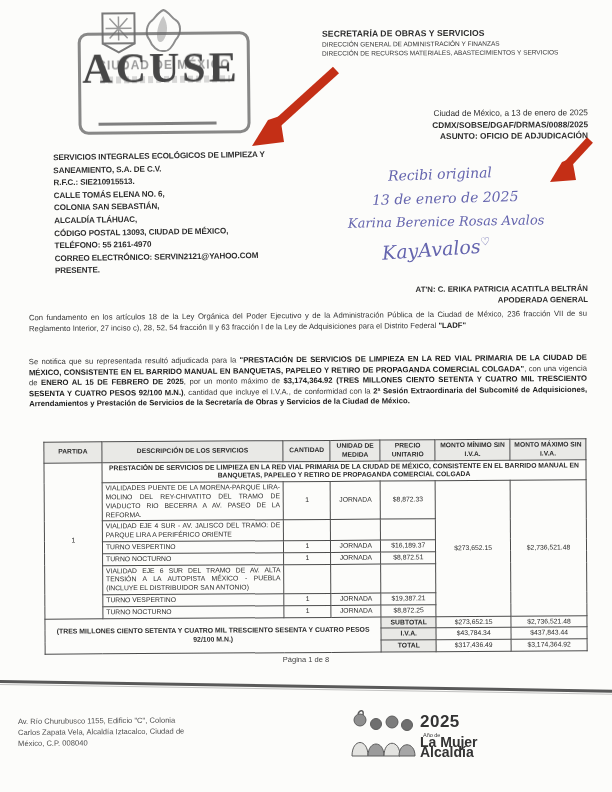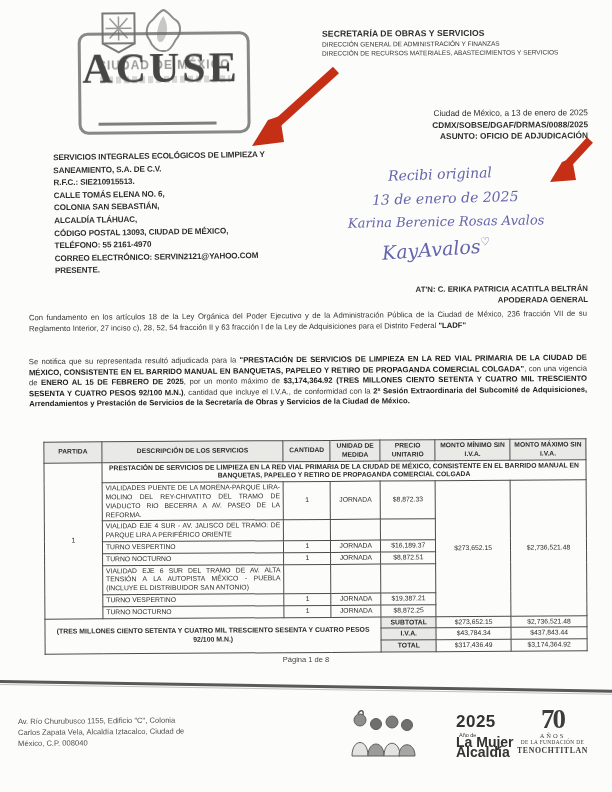--- a/index.html
+++ b/index.html
@@ -72,21 +72,21 @@
   
   #artifact{left:-4px;top:680px;width:620px;height:3px;background:#3c3c3c;
             transform:rotate(.9deg);transform-origin:left center;border-radius:2px;opacity:.85;}
   #artifact2{left:-4px;top:684px;width:620px;height:1px;background:#8a8a8a;
              transform:rotate(.9deg);transform-origin:left center;opacity:.5;}
 
   
   #faddr{left:18px;top:716px;width:230px;font-size:7.6px;line-height:10.8px;color:#4f4f4f;
          transform:rotate(-.5deg);}
   #women{left:350px;top:706px;}
-  #yr{left:420px;top:712px;width:70px;color:#333;margin-left:36px;}
+  #yr{left:420px;top:712px;width:70px;color:#333;}
   #yr .y{font-size:17px;font-weight:bold;letter-spacing:.5px;}
   #yr .ys{font-size:5.5px;margin-left:3px;line-height:6px;}
   #yr .yl{font-size:14px;font-weight:bold;line-height:9.5px;}
   #anniv{left:505px;top:706px;width:95px;text-align:center;color:#3d3d3d;
          font-family:"Liberation Serif",serif;}
   #anniv .num{font-size:27px;font-weight:bold;line-height:26px;letter-spacing:-2px;}
   #anniv .a1{font-size:6.5px;letter-spacing:2px;}
   #anniv .a2{font-size:5.3px;letter-spacing:.4px;line-height:6.5px;}
   #anniv .a3{font-size:7.8px;font-weight:bold;letter-spacing:.6px;}
 
@@ -279,20 +279,14 @@
     <path d="M8,8 C10,3 14,4 13,9" fill="none" stroke="#5d5d5d" stroke-width="1.5"></path>
   </svg>
 
   <div class="abs" id="yr">
     <span class="y">2025</span>
     <div class="ys">Año de</div>
     <div class="yl">La Mujer</div>
     <div class="yl">Alcaldía</div>
   </div>
 
-  <div class="abs" id="anniv">
-    <div class="num">70</div>
-    <div class="a1">AÑOS</div>
-    <div class="a2">DE LA FUNDACIÓN DE</div>
-    <div class="a3">TENOCHTITLAN</div>
-  </div>
 
 </div>
 
 </body></html>

